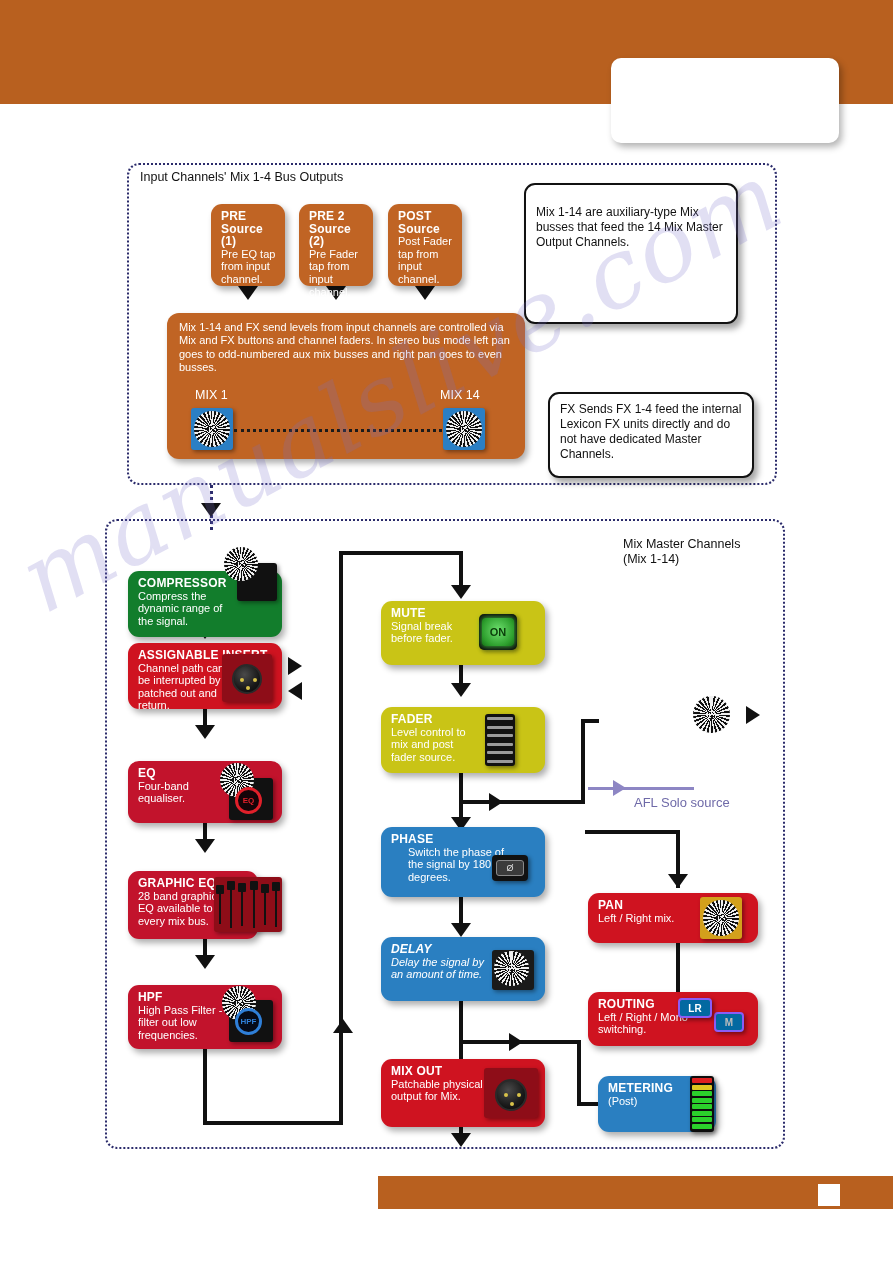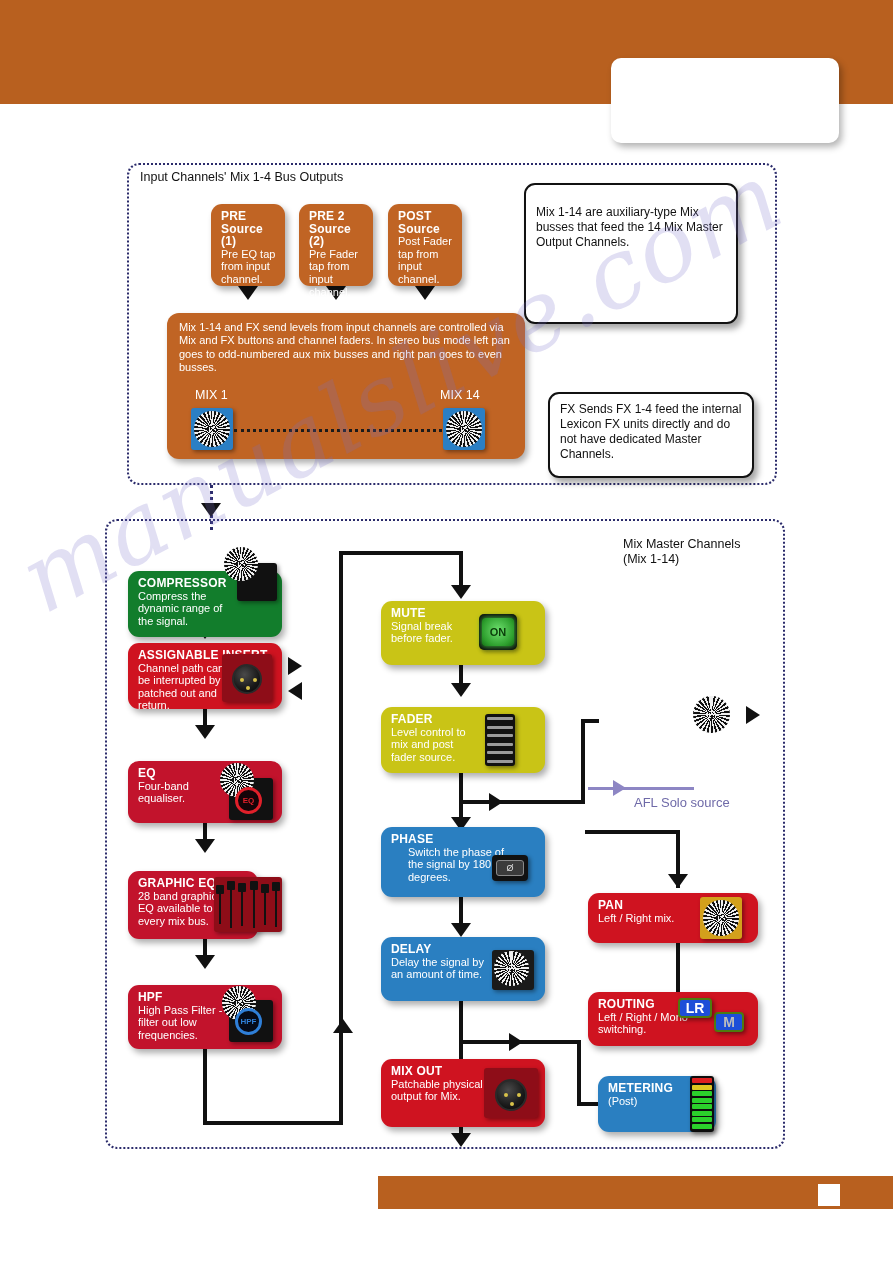--- a/index.html
+++ b/index.html
@@ -174,23 +174,23 @@
     display:flex; align-items:center; justify-content:center;
   }
   .phase-btn span {
     display:block; width:76%; height:62%;
     background:#3b3b3b; border:1px solid #8a8a8a; border-radius:3px;
     color:#e2e2e2; font-size:9px;
     display:flex; align-items:center; justify-content:center;
   }
 
   .route-btn {
-    position:absolute; background:#1d4ed8;
-    border:2px solid #4d7c0f; border-radius:4px;
-    color:#fff; font-size:14px; font-weight:700;
+    position:absolute; background:#0369a1;
+    border:2px solid #8b5cf6; border-radius:4px;
+    color:#fff; font-size:10px; font-weight:700;
     display:flex; align-items:center; justify-content:center;
     box-shadow:2px 2px 4px rgba(0,0,0,.45);
   }
   .route-btn.m { color:#bdbdbd; }
 
   .geq {
     position:absolute; background:#8e0d18; border-radius:3px;
     display:flex; align-items:center; justify-content:space-around;
     box-shadow:2px 2px 4px rgba(0,0,0,.4);
   }
@@ -419,21 +419,21 @@
   <div class="block c-blue" style="left:381px; top:827px; width:164px; height:70px;">
     <span class="t">PHASE</span>
     <span class="d" style="width:104px;margin-left:17px;">Switch the phase of the signal by 180 degrees.</span>
   </div>
   <div class="phase-btn" style="left:492px; top:855px; width:36px; height:26px; z-index:33;">
     <span>Ø</span>
   </div>
   <div class="vline" style="left:459px; top:897px; height:34px;"></div>
   <div class="arrow-d" style="left:451px; top:923px;"></div>
 
-  <div class="block c-blue" style="left:381px; top:937px; width:164px; height:64px;">
+  <div class="block c-blue" style="left:381px; top:937px; width:164px; height:64px;font-style:italic;">
     <span class="t">DELAY</span>
     <span class="d" style="width:102px;">Delay the signal by an amount of time.</span>
   </div>
   <div class="knob-plate" style="left:492px; top:950px; width:42px; height:40px; background:#1a1a1a; z-index:31;"></div>
   <div class="knob" style="left:498px; top:955px; width:27px; height:27px; z-index:33;"></div>
   <div class="vline" style="left:459px; top:1001px; height:58px;"></div>
 
   <div class="hline" style="left:459px; top:1040px; width:122px;"></div>
   <div class="arrow-r" style="left:509px; top:1033px;"></div>
   <div class="vline" style="left:577px; top:1040px; height:66px;"></div>

